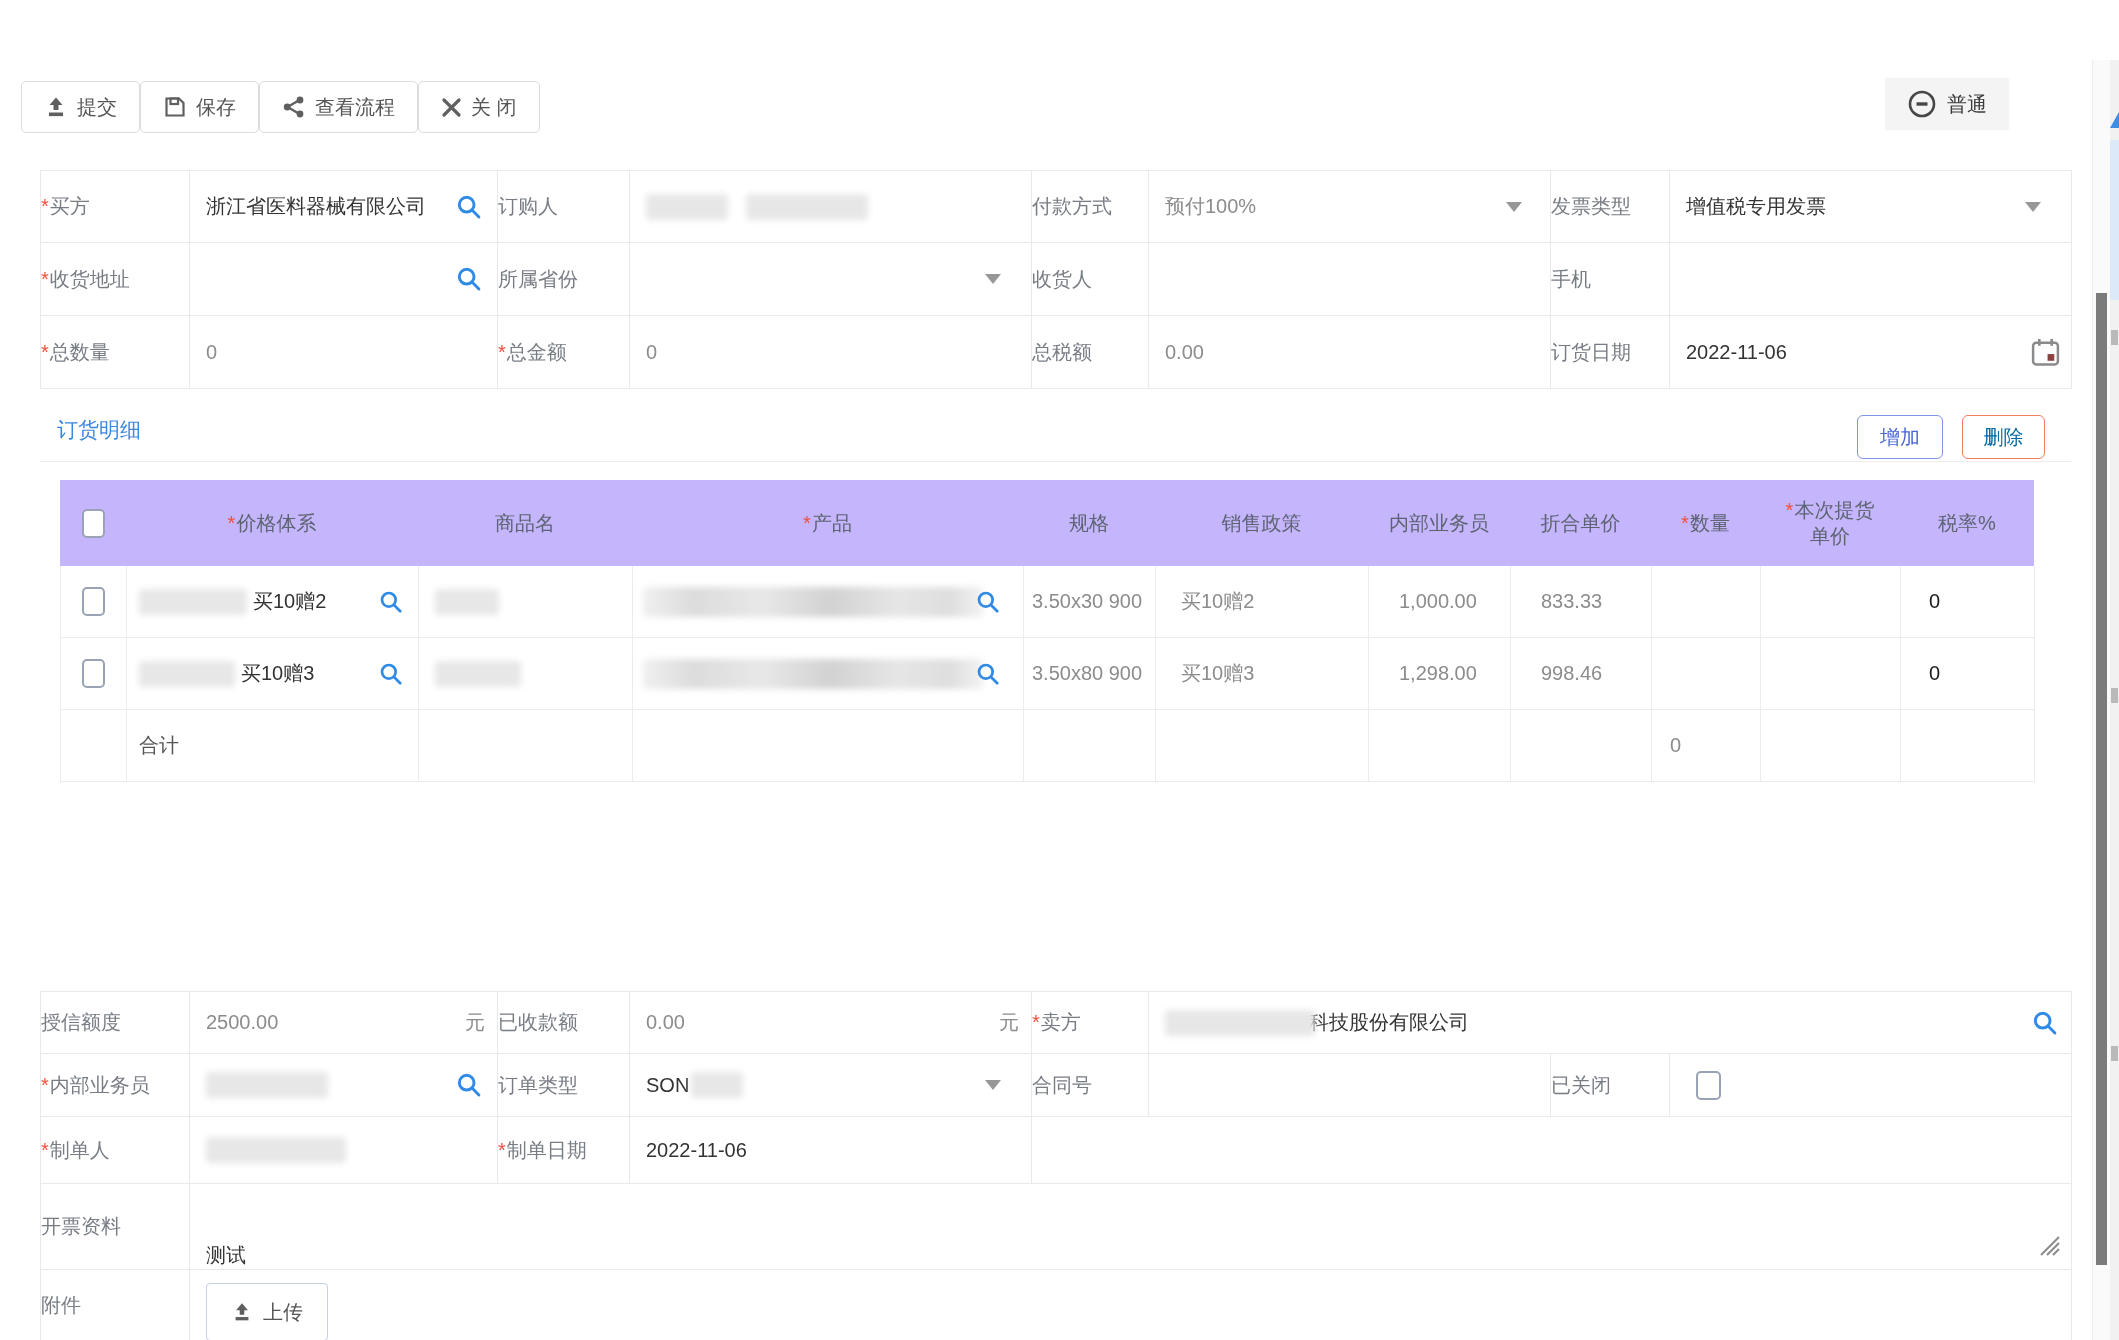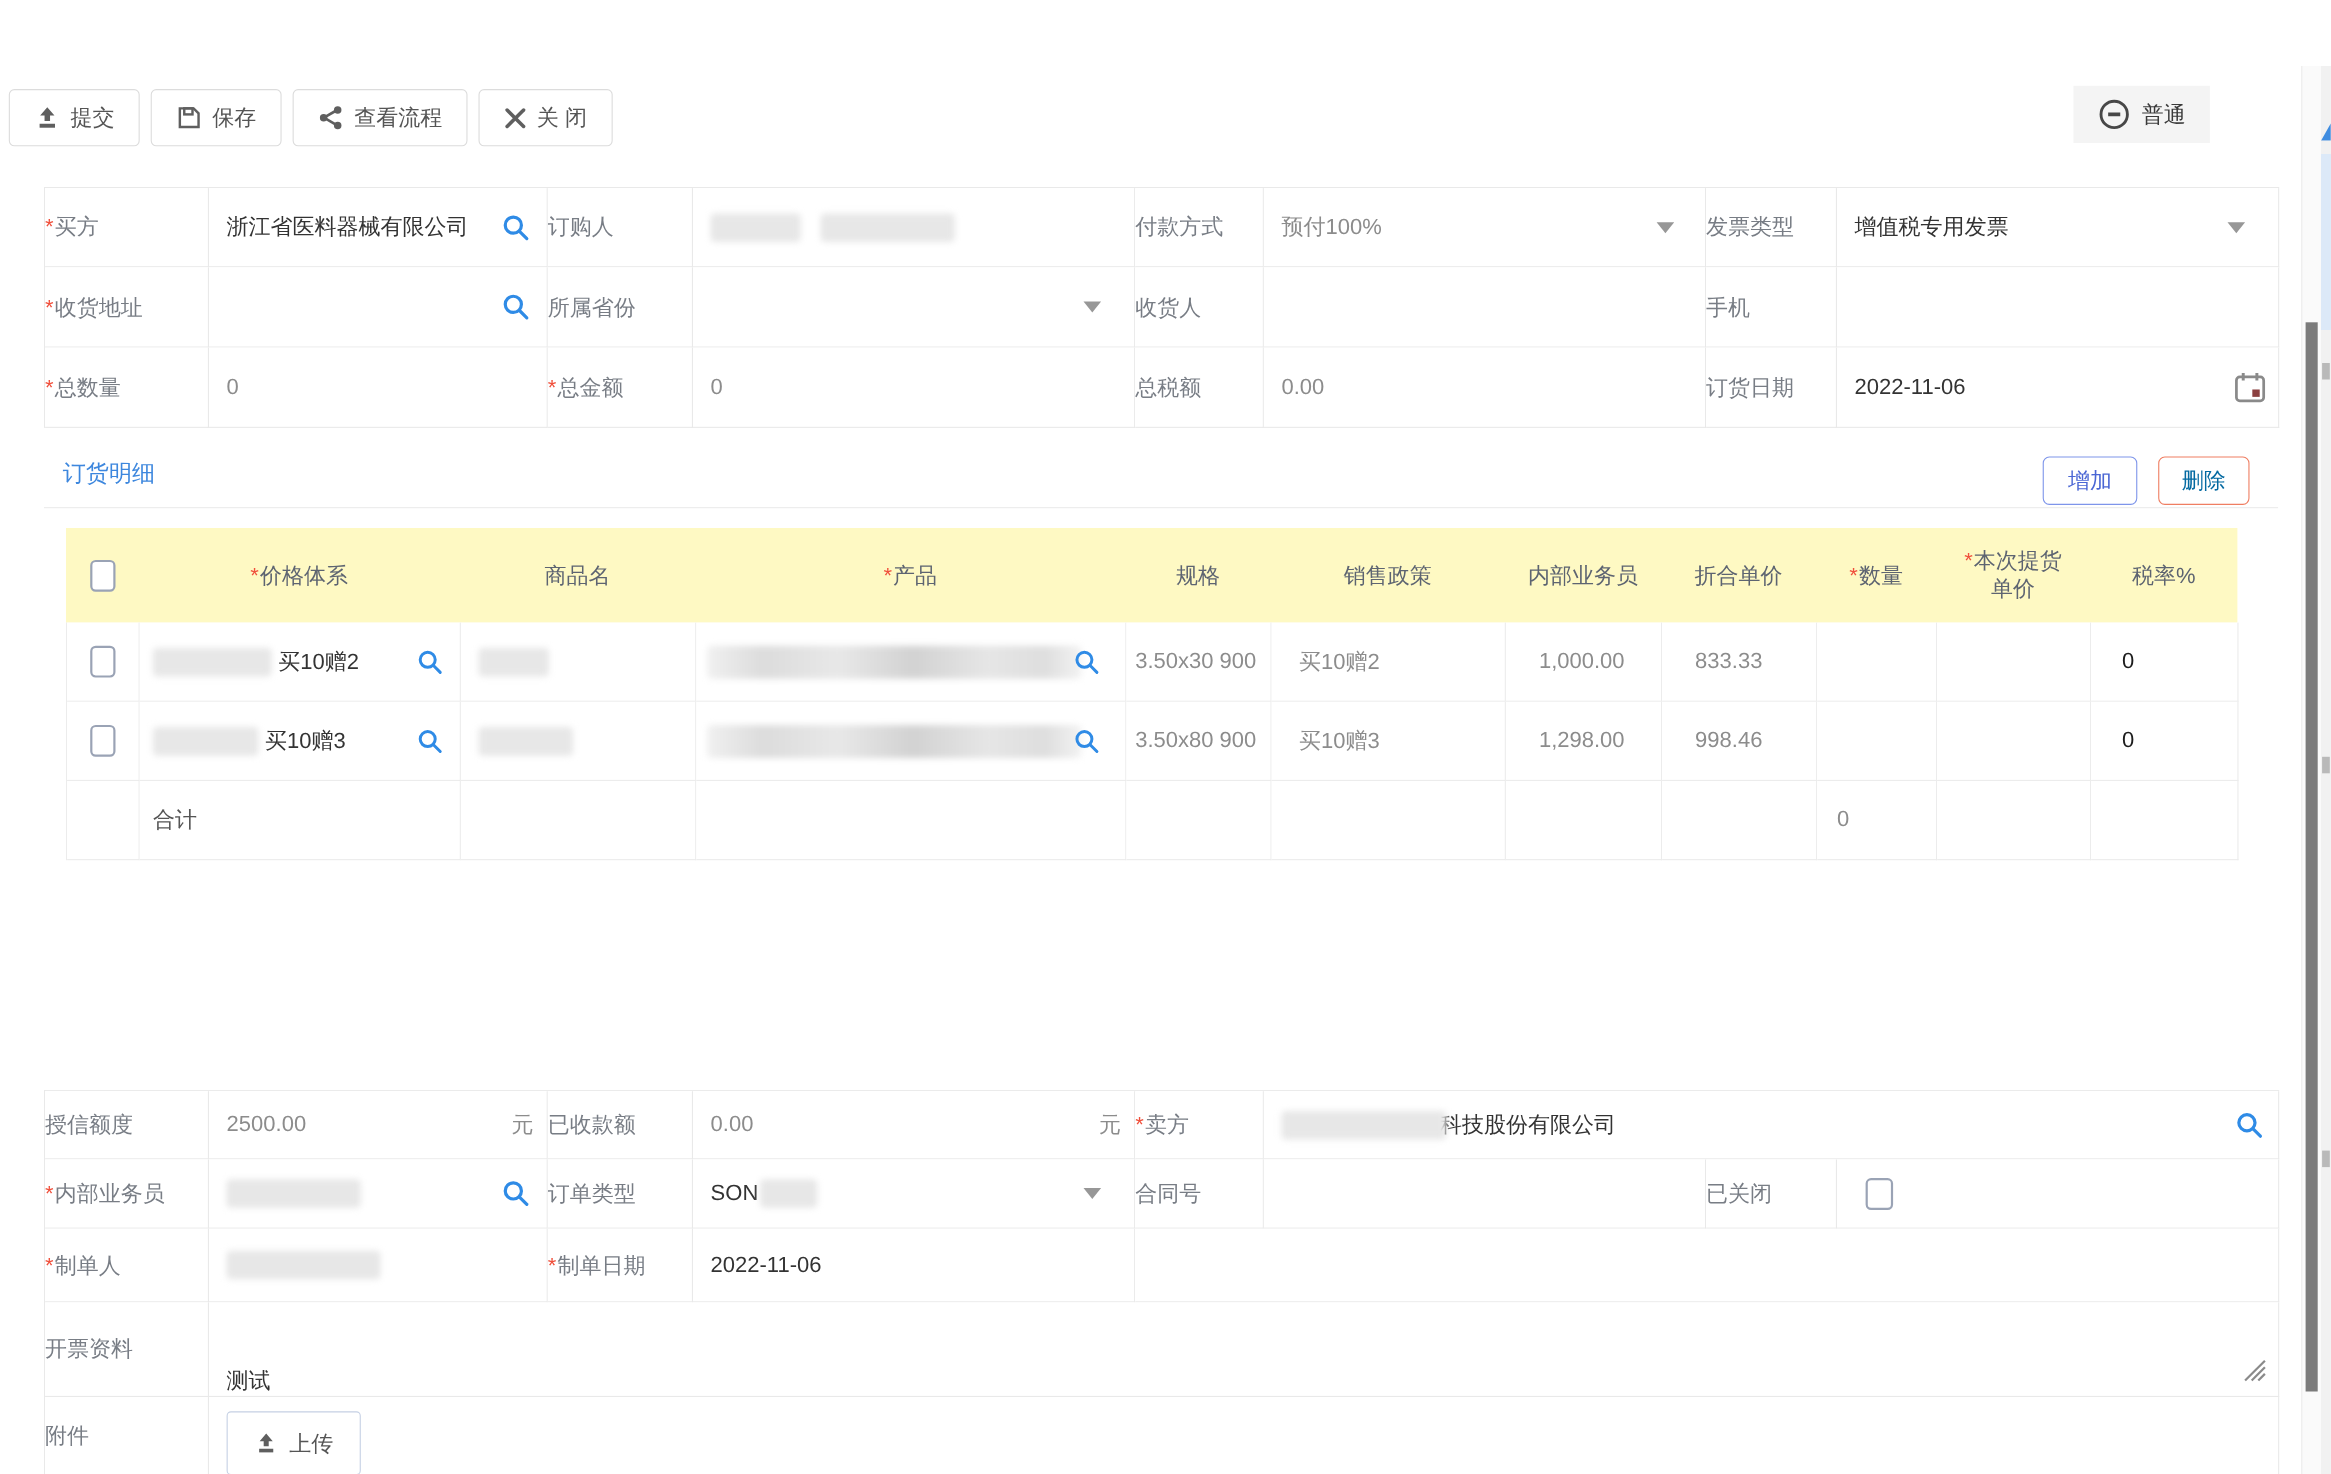--- a/index.html
+++ b/index.html
@@ -5,21 +5,21 @@
 *{margin:0;padding:0;box-sizing:border-box}
 body{font-family:"Liberation Sans","DejaVu Sans",sans-serif;background:#fff}
 .screen{position:relative;width:2119px;height:1340px;background:#fff;overflow:hidden}
 
 .titlebar{position:absolute;left:0;top:0;width:2119px;height:60px;background:#2b7dd8}
 .title{position:absolute;left:18px;top:0;line-height:60px;color:#fff;font-size:23px;font-weight:600;letter-spacing:1px}
 .wc-min{position:absolute;left:1977px;top:29px;width:22px;height:4px;background:#cfe2f6}
 .wc-max{position:absolute;left:2023px;top:21px;width:19px;height:18px;border:3px solid #cfe2f6;border-top-width:5px;background:transparent}
 .wc-close{position:absolute;left:2064px;top:19px;width:23px;height:23px}
 
-.toolbar{position:absolute;left:8px;top:81px;display:flex;gap:10px}
+.toolbar{position:absolute;left:21px;top:81px;display:flex;}
 .tbtn{display:flex;align-items:center;gap:9px;height:52px;padding:0 22px;border:1px solid #dcdcdc;border-radius:5px;background:#fff;font-size:20px;color:#555;cursor:pointer}
 .priority{position:absolute;left:1885px;top:78px;width:124px;height:52px;background:#f4f4f4;display:flex;align-items:center;justify-content:center;gap:10px;font-size:20px;color:#3a3a3a}
 
 .form{position:absolute;display:grid;border-top:1px solid #e9e9e9;border-left:1px solid #e9e9e9;background:#fff}
 .form-top{left:40px;top:170px;grid-template-columns:149px 308px 132px 402px 117px 402px 119px 402px;grid-template-rows:72px 73px 73px}
 .form-bottom{left:40px;top:991px;grid-template-columns:149px 308px 132px 402px 117px 402px 119px 402px;grid-template-rows:62px 63px 67px 86px 72px}
 .cell{border-right:1px solid #e9e9e9;border-bottom:1px solid #e9e9e9;display:flex;align-items:center;position:relative;font-size:20px;overflow:hidden;background:#fff}
 .lab{padding-right:14px;color:#787d85;white-space:nowrap}
 .val{padding-left:16px;color:#333;white-space:nowrap}
 .ro{color:#8c8c8c}
@@ -30,21 +30,21 @@
 .caret-pay{right:28px}
 .blur{display:inline-block;height:26px;border-radius:4px;background:#e7e7e7;filter:blur(3px);flex:none}
 .blur-grad{background:linear-gradient(90deg,#f0f0f0 0%,#dcdcdc 15%,#e8e8e8 35%,#d2d2d2 55%,#e6e6e6 75%,#dedede 90%,#f2f2f2 100%)}
 .unit{margin-left:auto;padding-right:12px;color:#8c8c8c}
 
 .detail-title{position:absolute;left:57px;top:416px;font-size:21px;color:#3d87de}
 .btn-add{position:absolute;left:1857px;top:415px;width:86px;height:44px;border:1px solid #7e95ea;border-radius:6px;color:#4a66d4;font-size:20px;background:#fff;display:flex;align-items:center;justify-content:center;cursor:pointer}
 .btn-del{position:absolute;left:1962px;top:415px;width:83px;height:44px;border:1px solid #ef7e62;border-radius:6px;color:#0369a1;font-size:20px;background:#fff;display:flex;align-items:center;justify-content:center;cursor:pointer}
 .divider{position:absolute;left:40px;top:461px;width:2031px;height:1px;background:#ececec}
 
-.thead{position:absolute;left:60px;top:480px;width:1974px;height:86px;background:#fef9c3;display:grid;grid-template-columns:66px 292px 214px 391px 132px 213px 142px 141px 109px 140px 134px;align-items:center;justify-items:center;font-size:20px;color:#5d6471}
+.thead{position:absolute;left:60px;top:480px;width:1974px;height:86px;background:#c4b5fd;display:grid;grid-template-columns:66px 292px 214px 391px 132px 213px 142px 141px 109px 140px 134px;align-items:center;justify-items:center;font-size:20px;color:#5d6471}
 .wrapcol{display:inline-block;width:92px;text-align:center;line-height:26px;white-space:normal}
 .tbody{position:absolute;left:60px;top:566px;width:1974px;display:grid;grid-template-columns:66px 292px 214px 391px 132px 213px 142px 141px 109px 140px 134px;grid-auto-rows:72px;border-left:1px solid #ececec}
 .td{border-right:1px solid #ececec;border-bottom:1px solid #ececec;display:flex;align-items:center;position:relative;font-size:20px;overflow:hidden;background:#fff}
 .tdc{justify-content:center}
 .cb{width:23px;height:29px;border:2px solid #9aa3b5;border-radius:5px;background:#fff;cursor:pointer;flex:none}
 .p12{padding-left:12px}.p16{padding-left:16px}.p10{padding-left:10px}.p8{padding-left:8px}.p25{padding-left:25px}.p30{padding-left:30px}.p18{padding-left:18px}.p28{padding-left:28px}.p26{padding-left:26px}
 .dark{color:#1c1c1c}.mid{color:#555}
 
 .resize-h{position:absolute;right:10px;bottom:12px;line-height:0}
 .upload-btn{margin-left:16px;margin-top:23px;width:122px;height:58px;border:1px solid #c5d0e4;border-radius:4px;display:flex;align-items:center;justify-content:center;gap:10px;font-size:20px;color:#555;background:#fff;cursor:pointer}

